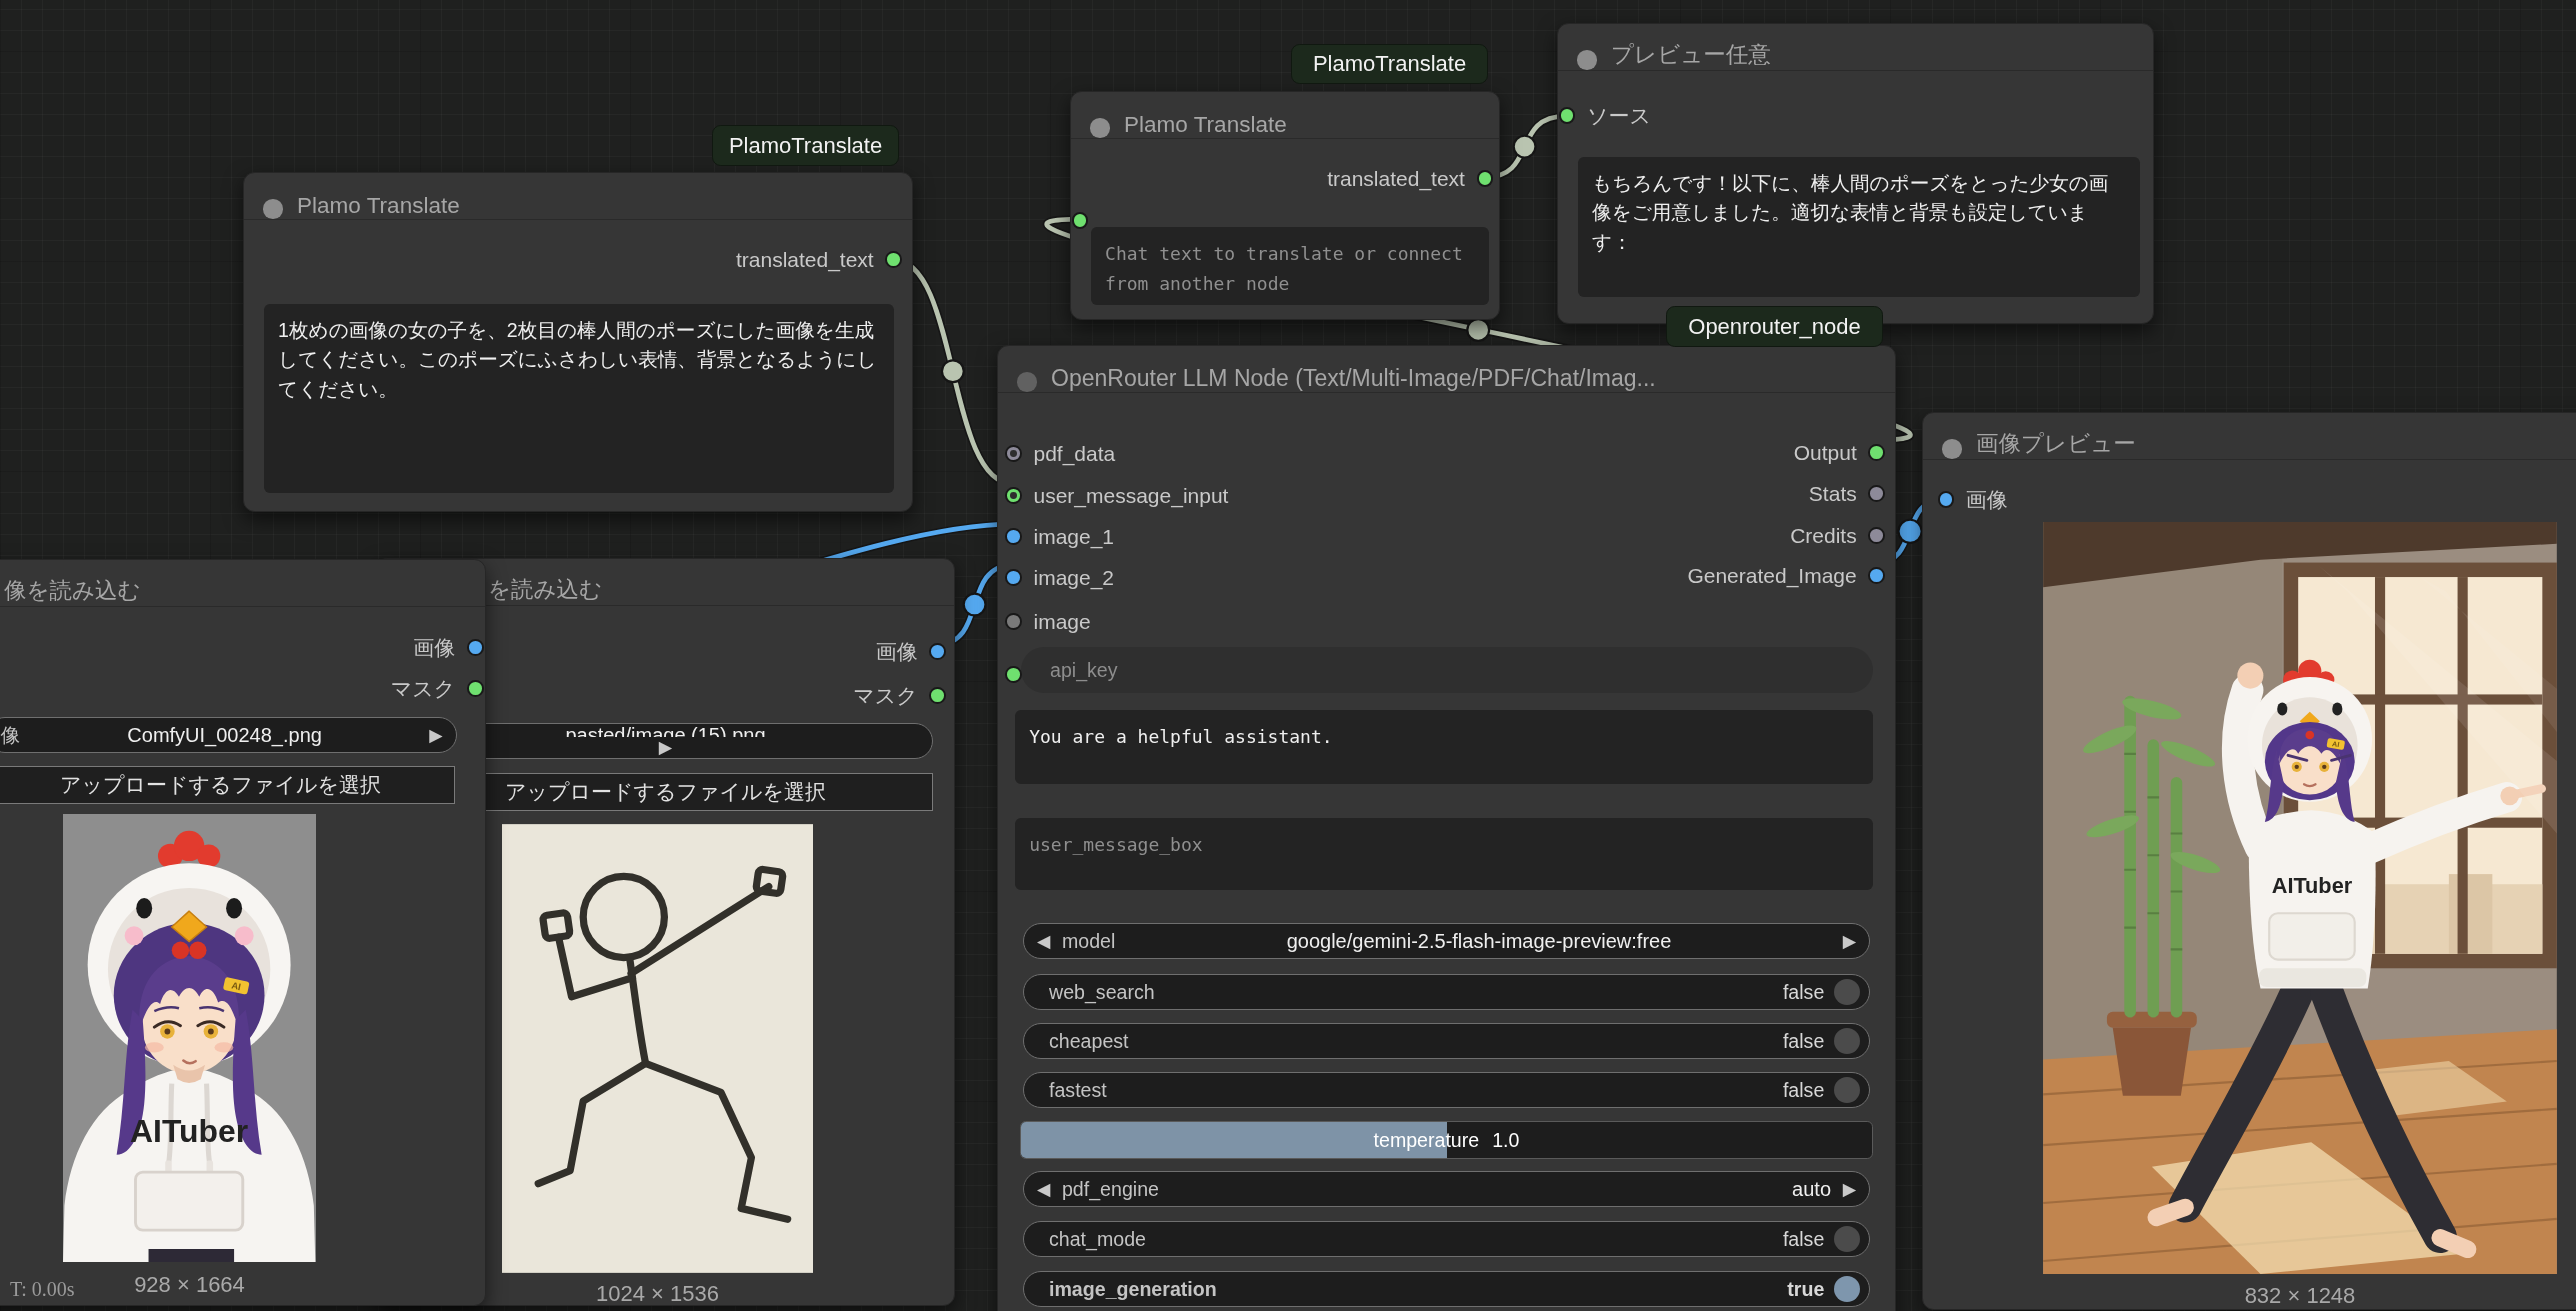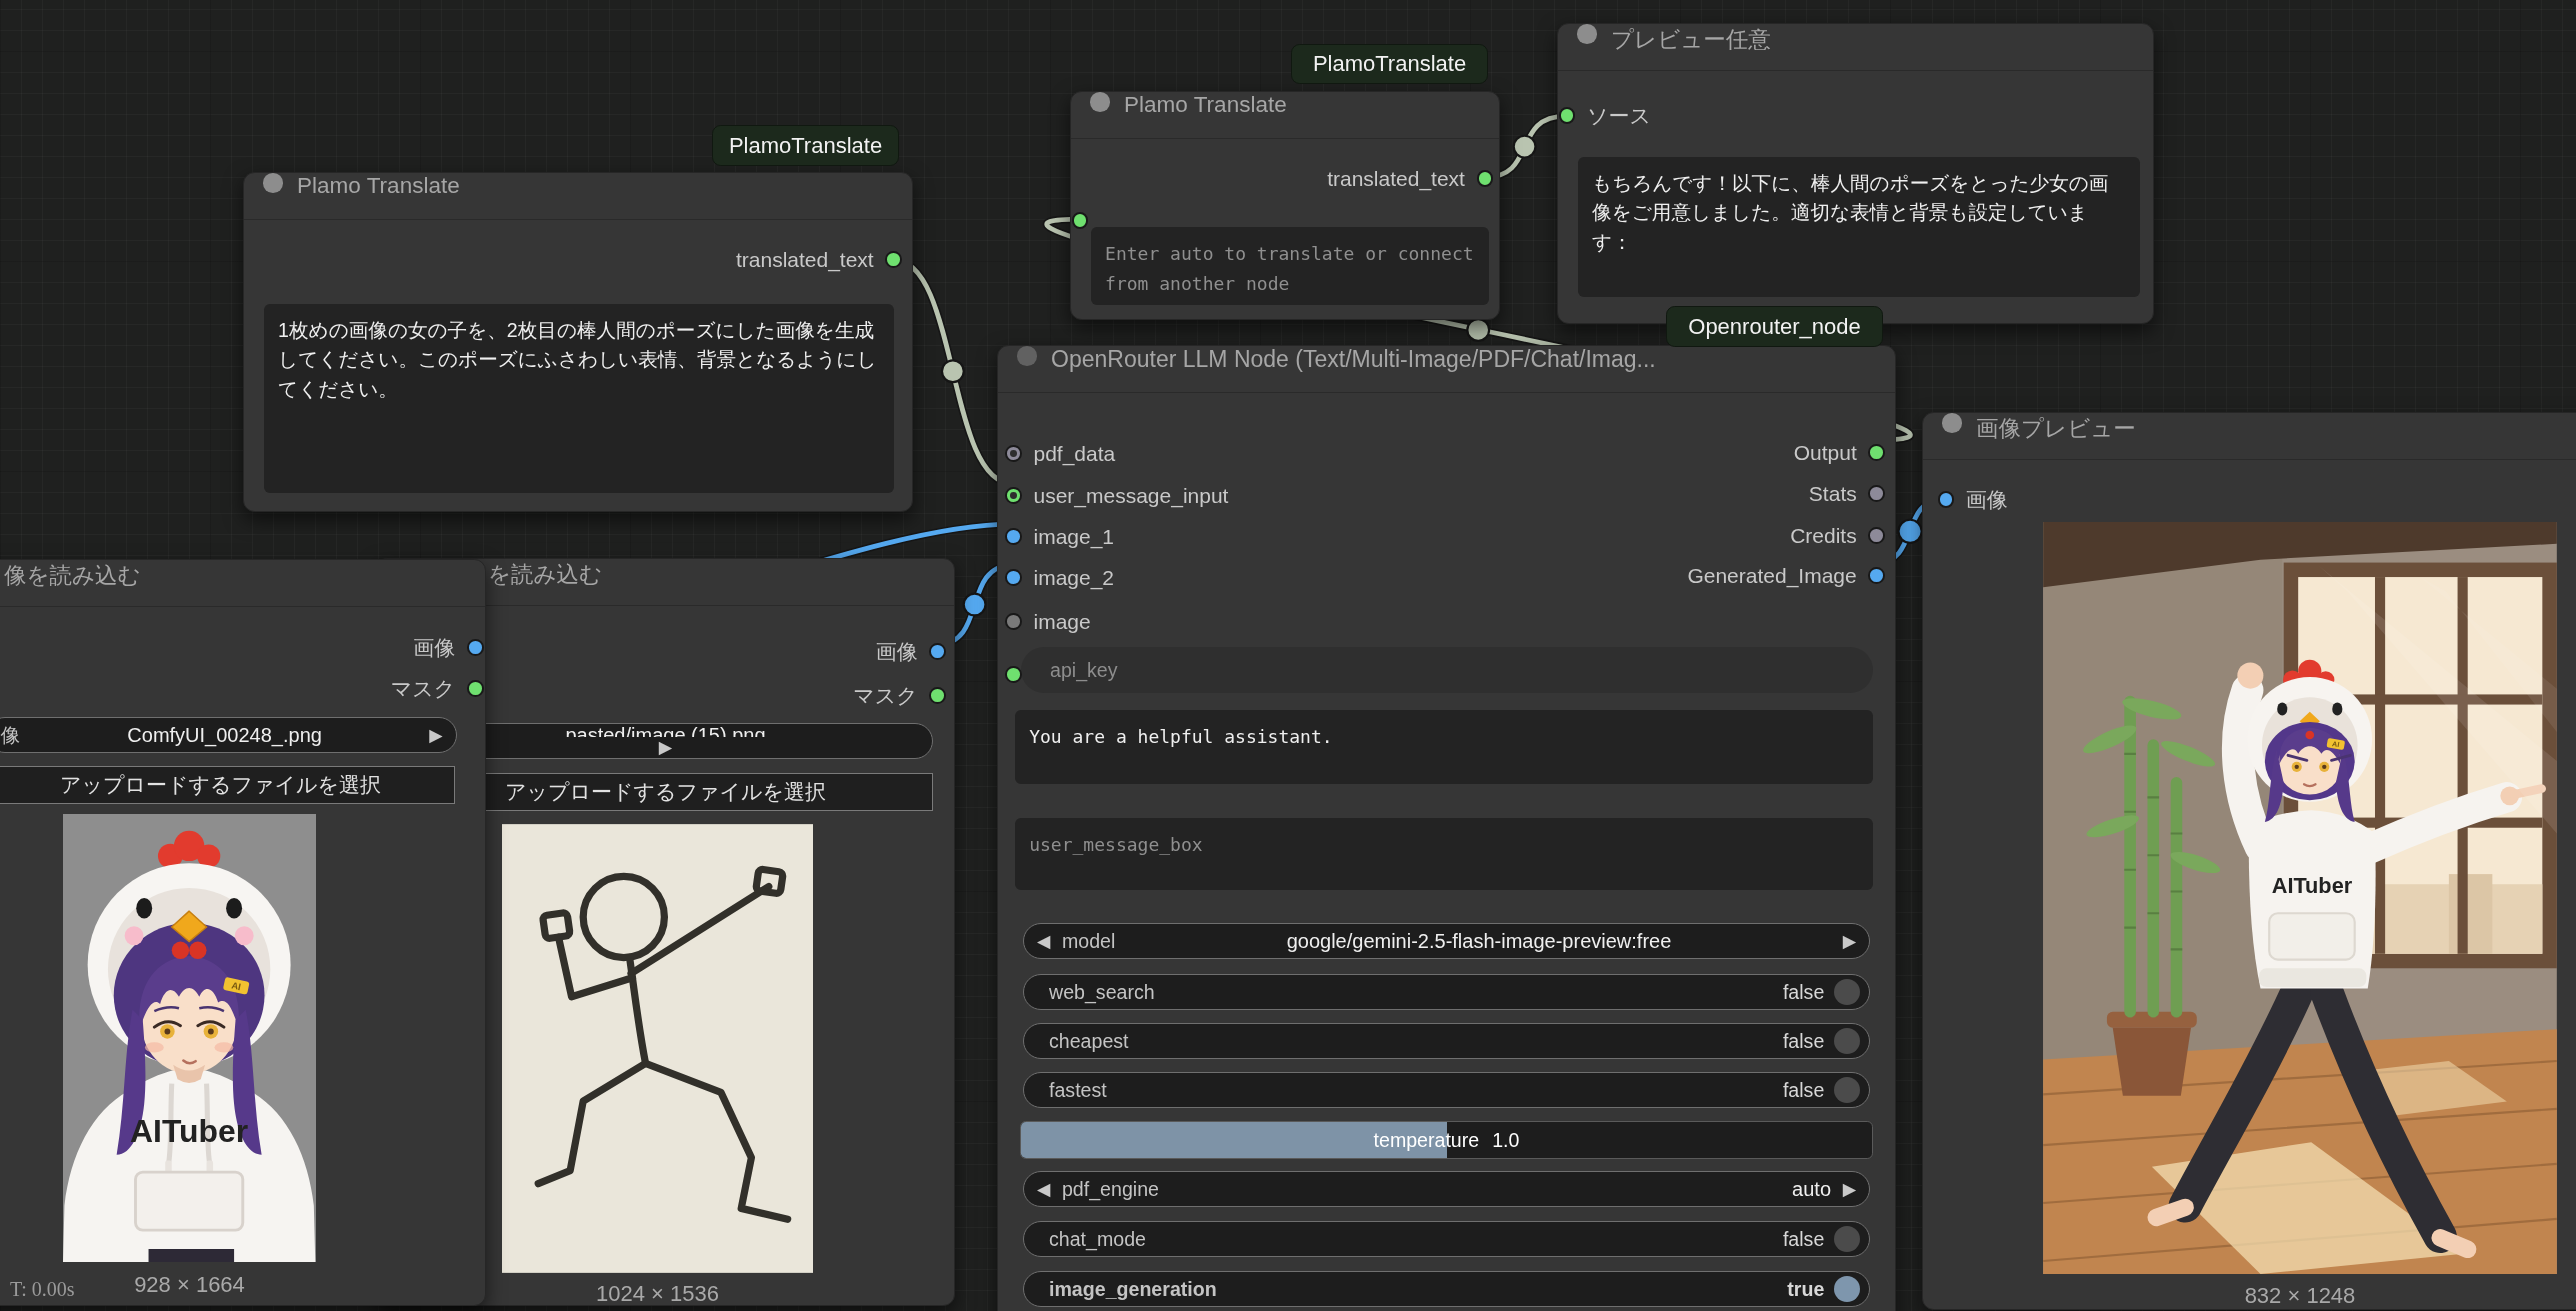--- a/index.html
+++ b/index.html
@@ -14,21 +14,21 @@
   }
   .wires{position:absolute;left:0;top:0;z-index:1;}
   .wire-outline{fill:none;stroke:#161616;stroke-width:11;}
   .wire-sage{fill:none;stroke:#b9c4b0;stroke-width:6.5;}
   .wire-blue{fill:none;stroke:#55a9f0;stroke-width:6.5;}
   .ldot-sage{fill:#b9c4b0;stroke:#161616;stroke-width:3;}
   .ldot-blue{fill:#55a9f0;stroke:#161616;stroke-width:3;}
 
   .node{position:absolute;background:#363636;border-radius:11.6px;
     box-shadow:0 7.2px 19px rgba(0,0,0,.55);border:0.7px solid #262626;}
-  .node-header{height:46px;display:flex;align-items:flex-start;gap:14.5px;padding:0 19px;
+  .node-header{height:46px;display:flex;align-items:flex-end;gap:14.5px;padding:0 19px;
     border-bottom:1.4px solid #2a2a2a;}
   .tdot{width:19.6px;height:19.6px;border-radius:50%;background:#8d8d8d;flex:0 0 auto;}
   .tdot.dim{background:#616161;}
   .node-title{font-size:22.5px;color:#a6a6a6;white-space:nowrap;overflow:hidden;}
 
   .port{position:absolute;display:flex;align-items:center;gap:11.6px;height:23px;
     font-size:21px;color:#c9c9c9;white-space:nowrap;}
   .pdot{width:16.7px;height:16.7px;border-radius:50%;border:2.2px solid #191919;
     box-sizing:border-box;flex:0 0 auto;position:relative;}
   .pdot.green{background:#6fe06f;}
@@ -233,21 +233,21 @@
       <span class="node-title">Plamo Translate</span>
     </div>
     <div class="port" style="right:5.8px;top:75px;">
       <span>translated_text</span>
         <span class="pdot green"></span>
     </div>
     <div class="port" style="left:0.7px;top:117px;">
       <span class="pdot green"></span>
     </div>
     <div class="textbox mono" style="left:19.6px;right:10px;top:135px;height:78px;">
-      <span class="placeholder">Enter auto to translate or connect
+      <span class="placeholder">Chat text to translate or connect
 from another node</span>
     </div>
   </div>
 
   <div class="node z4" style="left:1557px;top:23px;width:595px;height:299px;">
     <div class="node-header">
       <span class="tdot"></span>
       <span class="node-title">プレビュー任意</span>
     </div>
     <div class="port" style="left:0.7px;top:80px;">

